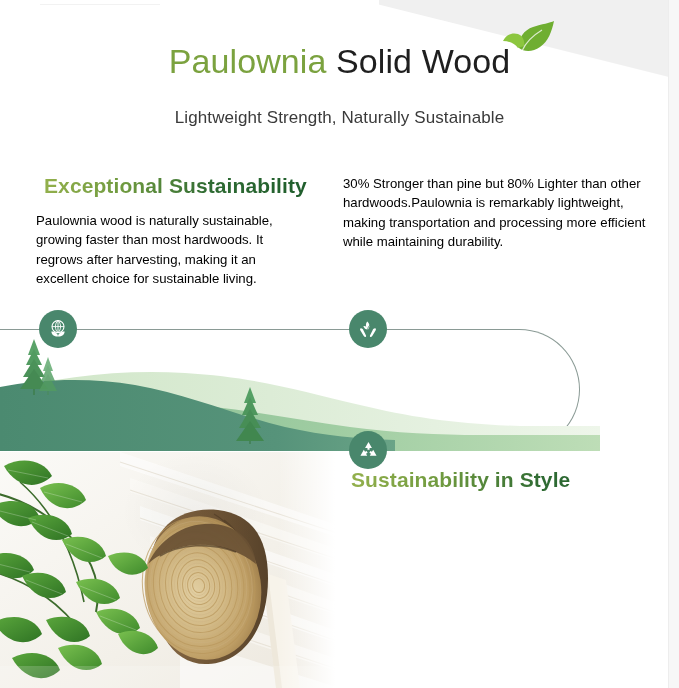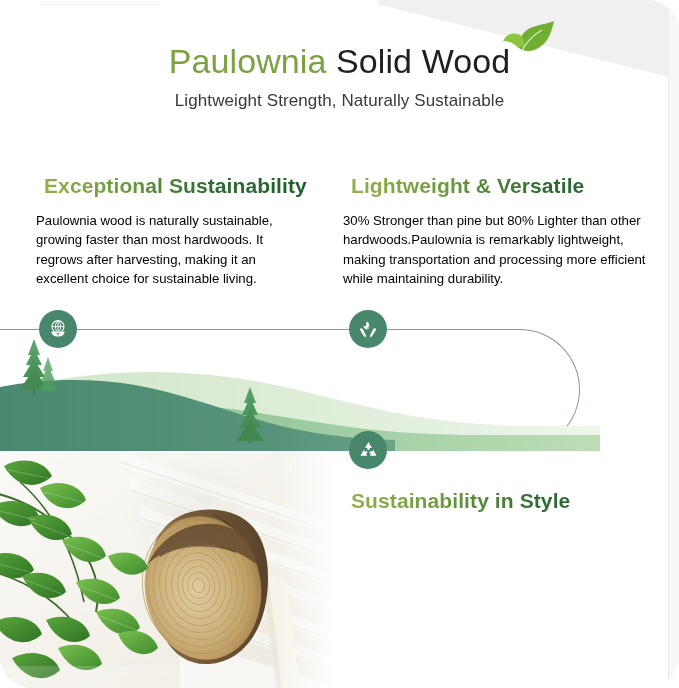--- a/index.html
+++ b/index.html
@@ -10,21 +10,20 @@
   body {
     font-family: "Liberation Sans", sans-serif;
   }
 
   #poster {
     position: relative;
     width: 679px;
     height: 688px;
     overflow: hidden;
     background: #ffffff;
-    border-radius: 32px;
   }
 
   
   .bg-grey-right {
     position: absolute;
     top: 0; right: 0;
     width: 300px; height: 420px;
     background: #f0f0f0;
   }
   .bg-swoosh-a {
@@ -89,21 +88,21 @@
     color: #1f1f1f;
   }
   .leaf-mark {
     position: absolute;
     top: -26px;
     right: -46px;
     width: 58px;
     height: 44px;
   }
   .subtitle {
-    margin-top: 13px;
+    margin-top: 30px;
     font-size: 17px;
     color: #3a3a3a;
     font-weight: 400;
     letter-spacing: .1px;
   }
 
   
   .feature {
     position: absolute;
     z-index: 6;
@@ -122,21 +121,21 @@
   }
   .feature p {
     margin: 0;
     font-size: 13.2px;
     line-height: 1.47;
     color: #000000;
   }
 
   #feature-sustainability { top: 174px; left: 36px;  width: 275px; }
   #feature-lightweight    { top: 174px; left: 343px; width: 320px; }
-  #feature-style          { top: 489px; left: 343px; width: 315px; }
+  #feature-style          { top: 468px; left: 343px; width: 315px; }
 
   
   .capsule {
     position: absolute;
     left: -40px;
     top: 329px;
     width: 620px;
     height: 121px;
     border: 1px solid #8a9a95;
     border-left: none;
@@ -282,21 +281,20 @@
       </g>
     </svg>
   </div>
 
   <div class="feature" id="feature-sustainability">
     <h2>Exceptional Sustainability</h2>
     <p>Paulownia wood is naturally sustainable, growing faster than most hardwoods. It regrows after harvesting, making it an excellent choice for sustainable living.</p>
   </div>
 
   <div class="feature" id="feature-lightweight">
-    <h2>Lightweight &amp; Versatile</h2>
     <p>30% Stronger than pine but 80% Lighter than other hardwoods.Paulownia is remarkably lightweight, making transportation and processing more efficient while maintaining durability.</p>
   </div>
 
   <div class="feature" id="feature-style">
     <h2>Sustainability in Style</h2>
   </div>
 
   <div class="badge" id="badge-globe">
     <svg width="24" height="24" viewBox="0 0 24 24" aria-hidden="true">
       <circle cx="12" cy="9.6" r="6" fill="none" stroke="#ffffff" stroke-width="1.1"></circle>

